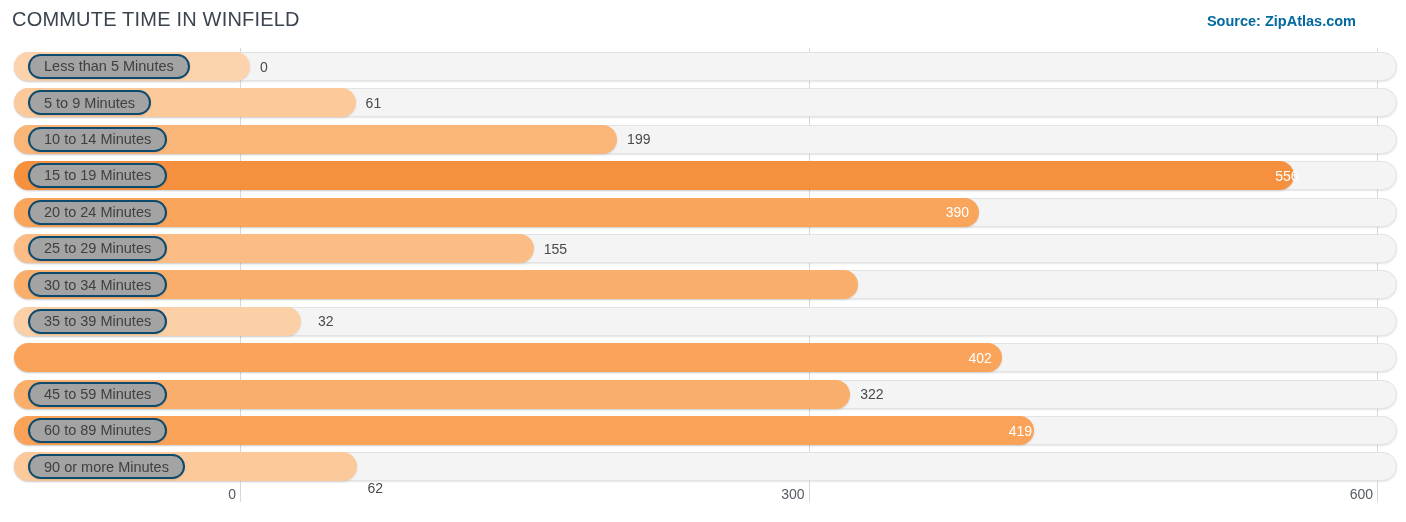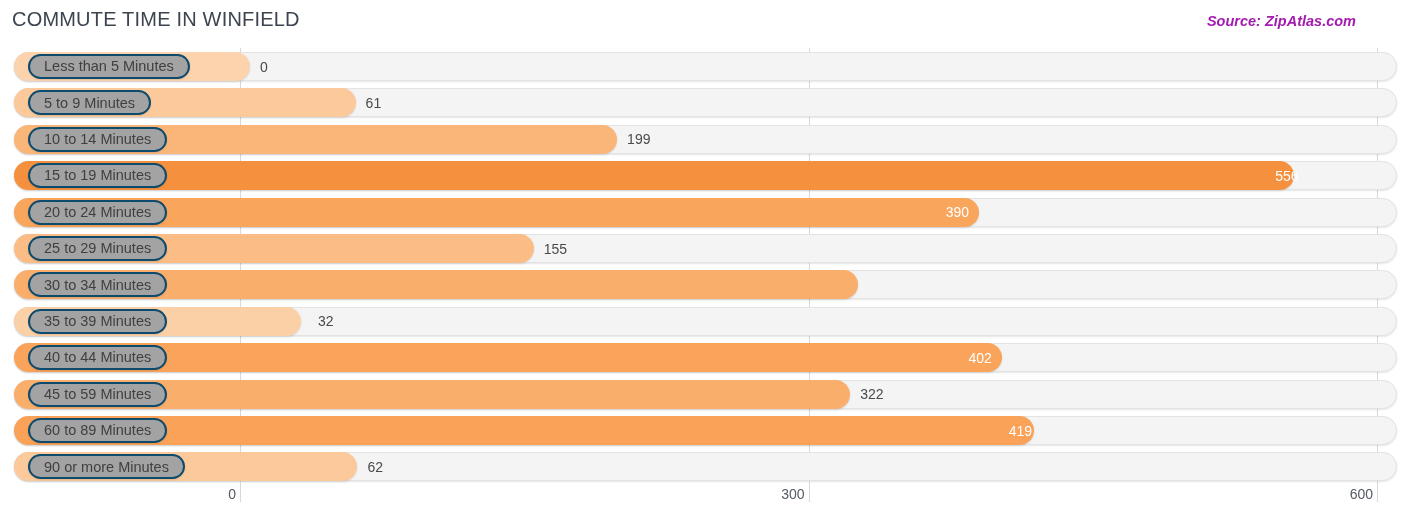--- a/index.html
+++ b/index.html
@@ -15,22 +15,22 @@
   
   .header{position:absolute;left:0;top:0;width:1366px;height:44px;}
   .chart-title{
     position:absolute;left:12px;top:8px;
     font-size:20px;letter-spacing:.2px;
     color:#3c4450;font-weight:400;
     white-space:nowrap;
   }
   .chart-source{
     position:absolute;right:10px;top:13px;
-    font-size:14.5px;font-style:italic;font-weight:bold;
-    color:#a21caf;white-space:nowrap;
+    font-size:14.5px;font-weight:bold;
+    color:#0369a1;white-space:nowrap;
   }
 
   
   .plot{position:absolute;left:0;top:44px;width:1406px;height:438px;}
 
   .gridlines{position:absolute;left:0;top:0;width:1406px;height:438px;}
   .gridline{position:absolute;top:4px;width:1px;height:434px;background:#d8d8d8;}
 
   .rows{position:absolute;left:0;top:0;width:1406px;height:438px;}
 
@@ -162,23 +162,20 @@
           <div class="track"></div>
           <div class="bar" style="width: 286.64px; background: rgb(252, 208, 166);"></div>
           <div class="label-pill">
             <span>35 to 39 Minutes</span>
           </div>
           <div class="value outside" style="left: 304px;">32</div>
         </div>
         <div class="row" style="top: 299.2px; width: 1383px;">
           <div class="track"></div>
           <div class="bar" style="width: 987.79px; background: rgb(249, 164, 90);"></div>
-          <div class="label-pill">
-            <span>40 to 44 Minutes</span>
-          </div>
           <div class="value inside" style="left: 977.79px; transform: translateX(-100%);">402</div>
         </div>
         <div class="row" style="top: 335.6px; width: 1383px;">
           <div class="track"></div>
           <div class="bar" style="width: 836.19px; background: rgb(250, 174, 107);"></div>
           <div class="label-pill">
             <span>45 to 59 Minutes</span>
           </div>
           <div class="value outside" style="left: 846.19px;">322</div>
         </div>
@@ -189,21 +186,21 @@
             <span>60 to 89 Minutes</span>
           </div>
           <div class="value inside" style="left: 1010px; transform: translateX(-100%); margin-left: 8px;">419</div>
         </div>
         <div class="row" style="top: 408.4px; width: 1383px;">
           <div class="track"></div>
           <div class="bar" style="width: 343.49px; background: rgb(251, 201, 154);"></div>
           <div class="label-pill">
             <span>90 or more Minutes</span>
           </div>
-          <div class="value outside" style="left: 353.49px;">62</div>
+          <div class="value outside" style="left: 353.49px; margin-top: 21px;">62</div>
         </div>
       </div>
   </div>
 
   <div class="axis" id="axis">
       <div class="axis-line-stub" style="left: 240px;"></div>
       <div class="axis-tick" style="left: 236px;">0</div>
       <div class="axis-line-stub" style="left: 808.5px;"></div>
       <div class="axis-tick" style="left: 804.5px;">300</div>
       <div class="axis-line-stub" style="left: 1377px;"></div>

